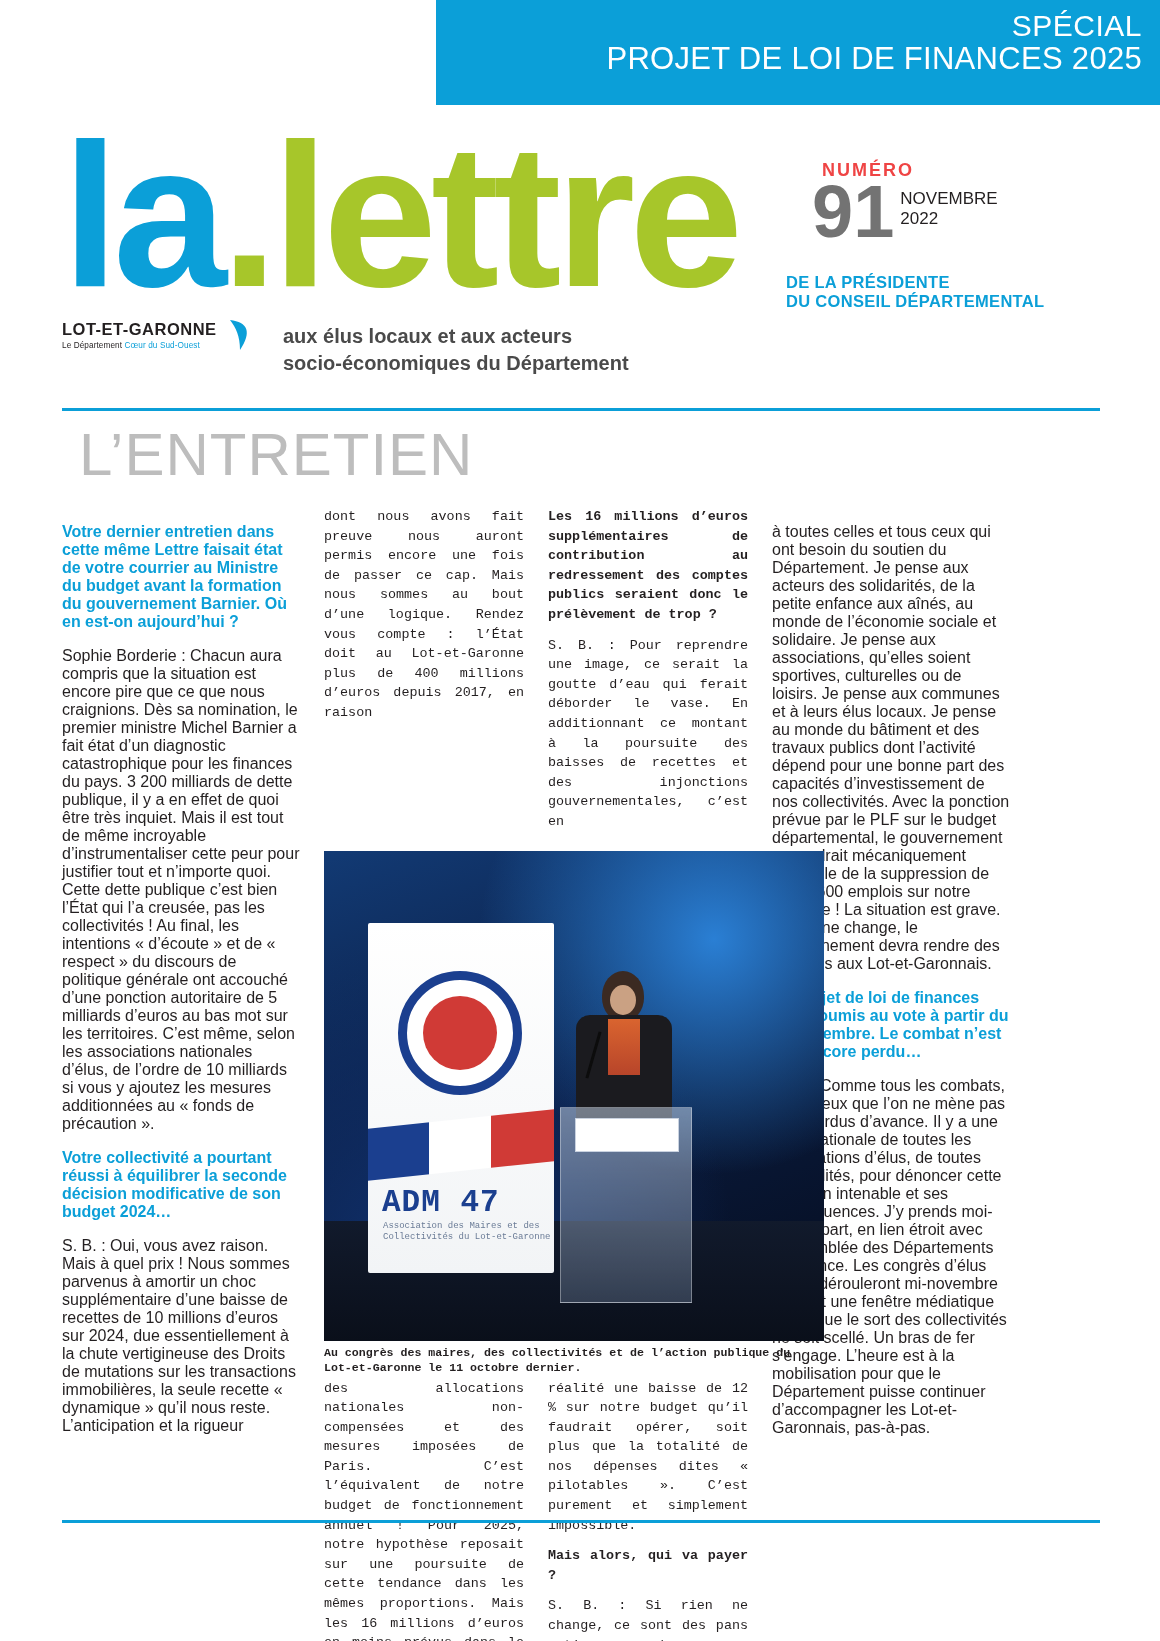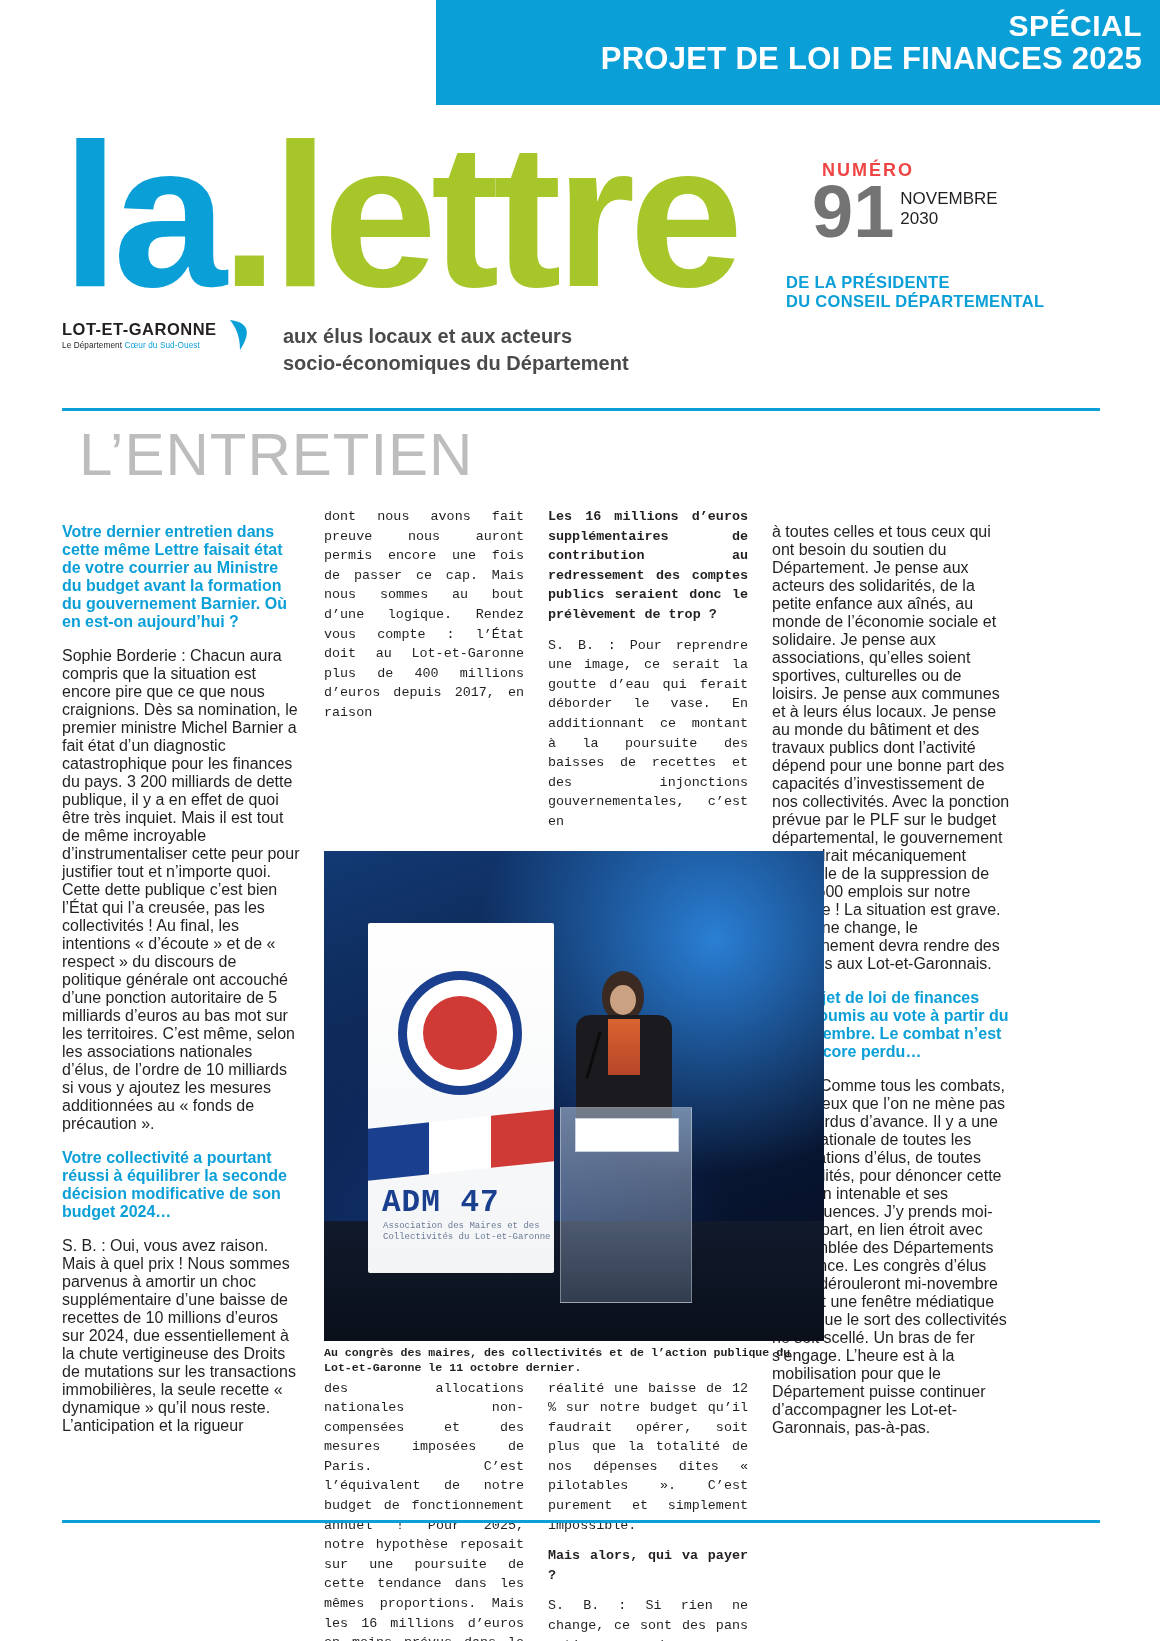--- a/index.html
+++ b/index.html
@@ -15,24 +15,24 @@
 
   
   .special-band {
     position:absolute; top:0; left:436px; width:724px; height:105px;
     background:#0b9fd8;
     color:#ffffff;
     padding:10px 18px 0 26px;
     text-align:right;
   }
   .special-band .sp-line1 {
-    font-size:30px; font-weight:bold; letter-spacing:0.5px; line-height:1.05;
+    font-size:30px; font-weight:normal; letter-spacing:0.5px; line-height:1.05;
   }
   .special-band .sp-line2 {
-    font-size:31px; font-weight:bold; letter-spacing:0.3px; line-height:1.1;
+    font-size:31px; font-weight:normal; letter-spacing:0.3px; line-height:1.1;
   }
 
   .masthead {
     position:absolute; top:105px; left:0; width:1160px; height:300px;
   }
   .logo-text {
     position:absolute; left:62px; top:15px;
     font-size:205px; line-height:190px; font-weight:bold;
     letter-spacing:-6px;
   }
@@ -205,21 +205,21 @@
 <div class="special-band">
   <div class="sp-line1">SPÉCIAL</div>
   <div class="sp-line2">PROJET DE LOI DE FINANCES 2025</div>
 </div>
 
 <div class="masthead">
   <div class="logo-text"><span class="logo-la">la</span><span class="logo-dot">.</span><span class="logo-lettre">lettre</span></div>
 
   <div class="numero-block">
     <div class="numero-word">NUMÉRO</div>
-    <span class="numero-num">91</span><span class="numero-date"><span>NOVEMBRE</span><br><span>2030</span></span>
+    <span class="numero-num">91</span><span class="numero-date"><span>NOVEMBRE</span><br><span>2022</span></span>
   </div>
 
   <div class="sub-presidente">
     <div>DE LA PRÉSIDENTE</div>
     <div>DU CONSEIL DÉPARTEMENTAL</div>
   </div>
 
   <div class="dept-logo">
     <div class="dl-name">LOT-ET-GARONNE</div>
     <div class="dl-sub"><span>Le Département</span> <span class="accent">Cœur du Sud-Ouest</span></div>

